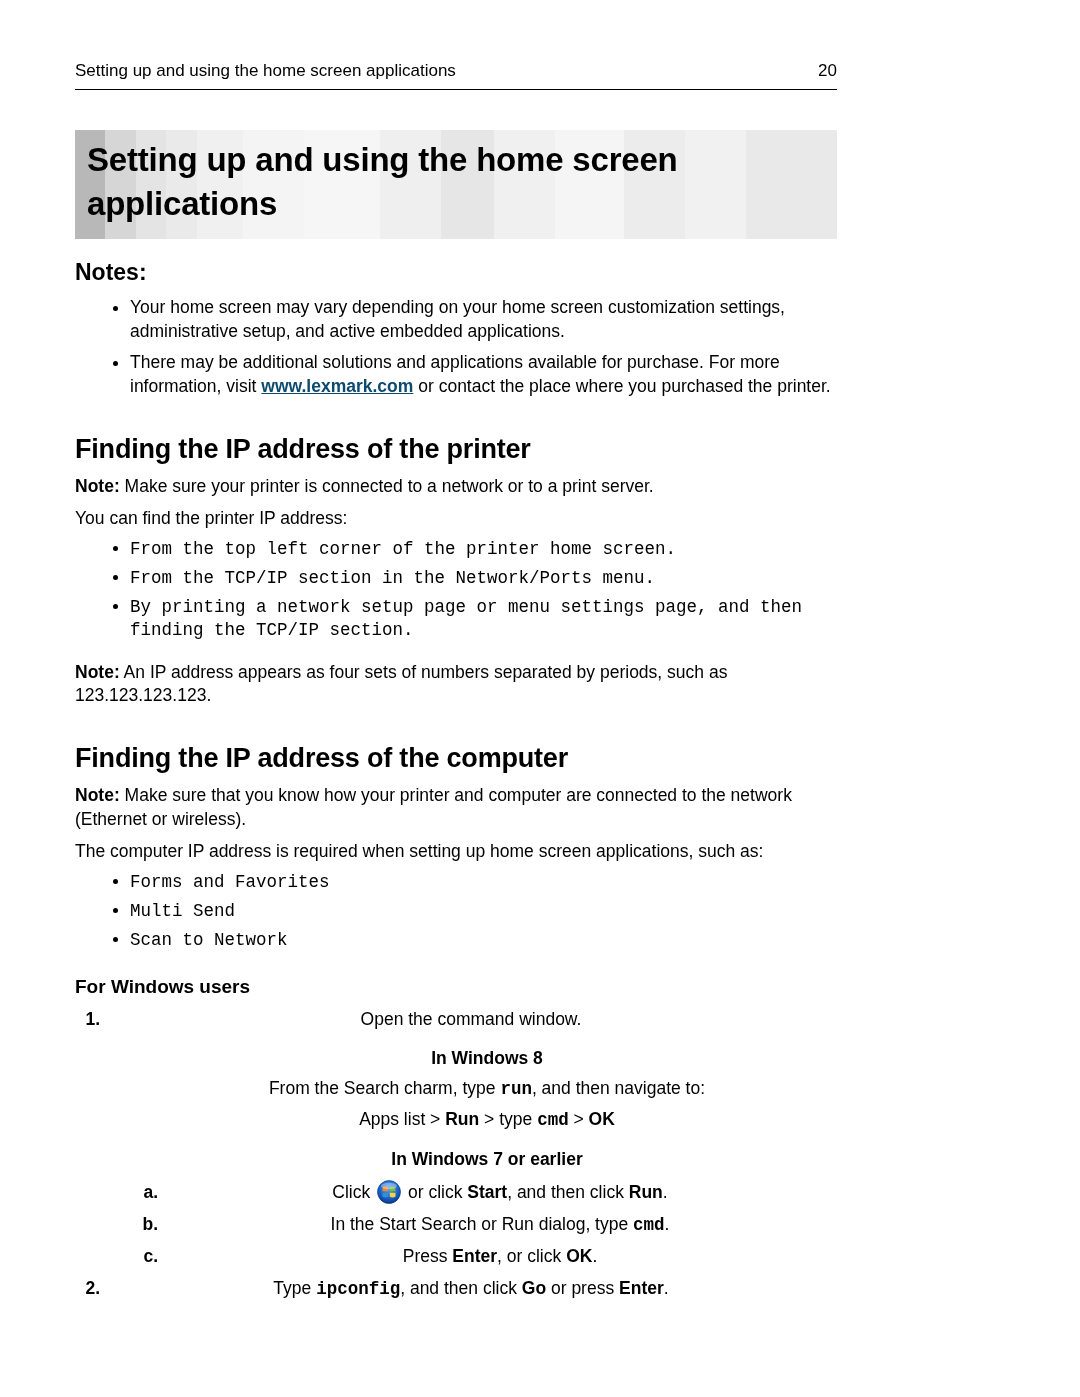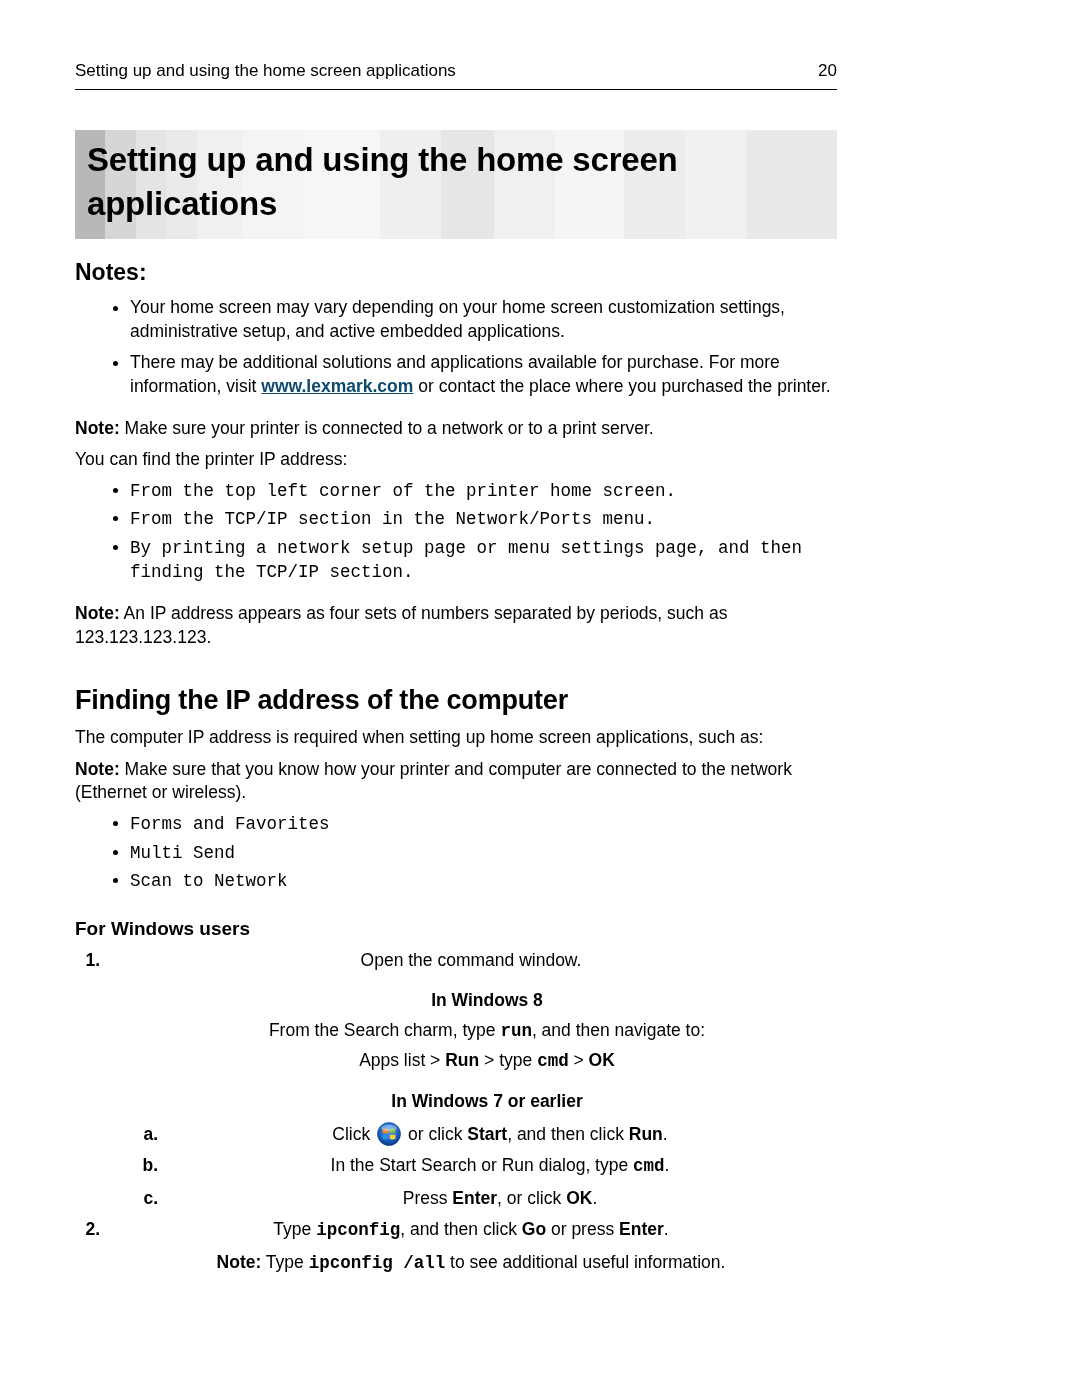--- a/index.html
+++ b/index.html
@@ -147,38 +147,39 @@
   </div>
 
   <div class="notes-label">Notes:</div>
   <ul class="bullets">
     <li>Your home screen may vary depending on your home screen customization settings, administrative setup, and active embedded applications.</li>
     <li>
       <span class="inline-span">There may be additional solutions and applications available for purchase. For more information, visit </span><a class="link" href="#">www.lexmark.com</a><span class="inline-span"> or contact the place where you purchased the printer.</span>
     </li>
   </ul>
 
+  <h2 class="doc-h2">Finding the IP address of the printer</h2>
   <p class="para">
     <span class="bold inline-span">Note:</span><span class="inline-span"> Make sure your printer is connected to a network or to a print server.</span>
   </p>
   <p class="para">You can find the printer IP address:</p>
   <ul class="bullets tight">
     <li>From the top left corner of the printer home screen.</li>
     <li>From the TCP/IP section in the Network/Ports menu.</li>
     <li>By printing a network setup page or menu settings page, and then finding the TCP/IP section.</li>
   </ul>
   <p class="para">
     <span class="bold inline-span">Note:</span><span class="inline-span"> An IP address appears as four sets of numbers separated by periods, such as 123.123.123.123.</span>
   </p>
 
   <h2 class="doc-h2">Finding the IP address of the computer</h2>
-  <p class="para">The computer IP address is required when setting up home screen applications, such as:</p>
   <p class="para">
     <span class="bold inline-span">Note:</span><span class="inline-span"> Make sure that you know how your printer and computer are connected to the network (Ethernet or wireless).</span>
   </p>
+  <p class="para">The computer IP address is required when setting up home screen applications, such as:</p>
   <ul class="bullets tight">
     <li>Forms and Favorites</li>
     <li>Multi Send</li>
     <li>Scan to Network</li>
   </ul>
 
   <h3 class="doc-h3">For Windows users</h3>
 
   <ol class="numlist">
     <li>
@@ -221,19 +222,16 @@
           </li>
           <li>
             <span class="inline-span">Press </span><span class="bold inline-span">Enter</span><span class="inline-span">, or click </span><span class="bold inline-span">OK</span><span class="inline-span">.</span>
           </li>
         </ol>
       </div>
     </li>
 
     <li>
       <span class="inline-span">Type </span><span class="mono-bold inline-span">ipconfig</span><span class="inline-span">, and then click </span><span class="bold inline-span">Go</span><span class="inline-span"> or press </span><span class="bold inline-span">Enter</span><span class="inline-span">.</span>
-      <p class="para">
-        <span class="bold inline-span">Note:</span><span class="inline-span"> Type </span><span class="mono-bold inline-span">ipconfig /all</span><span class="inline-span"> to see additional useful information.</span>
-      </p>
     </li>
   </ol>
 
 </div>
 
 </body></html>

